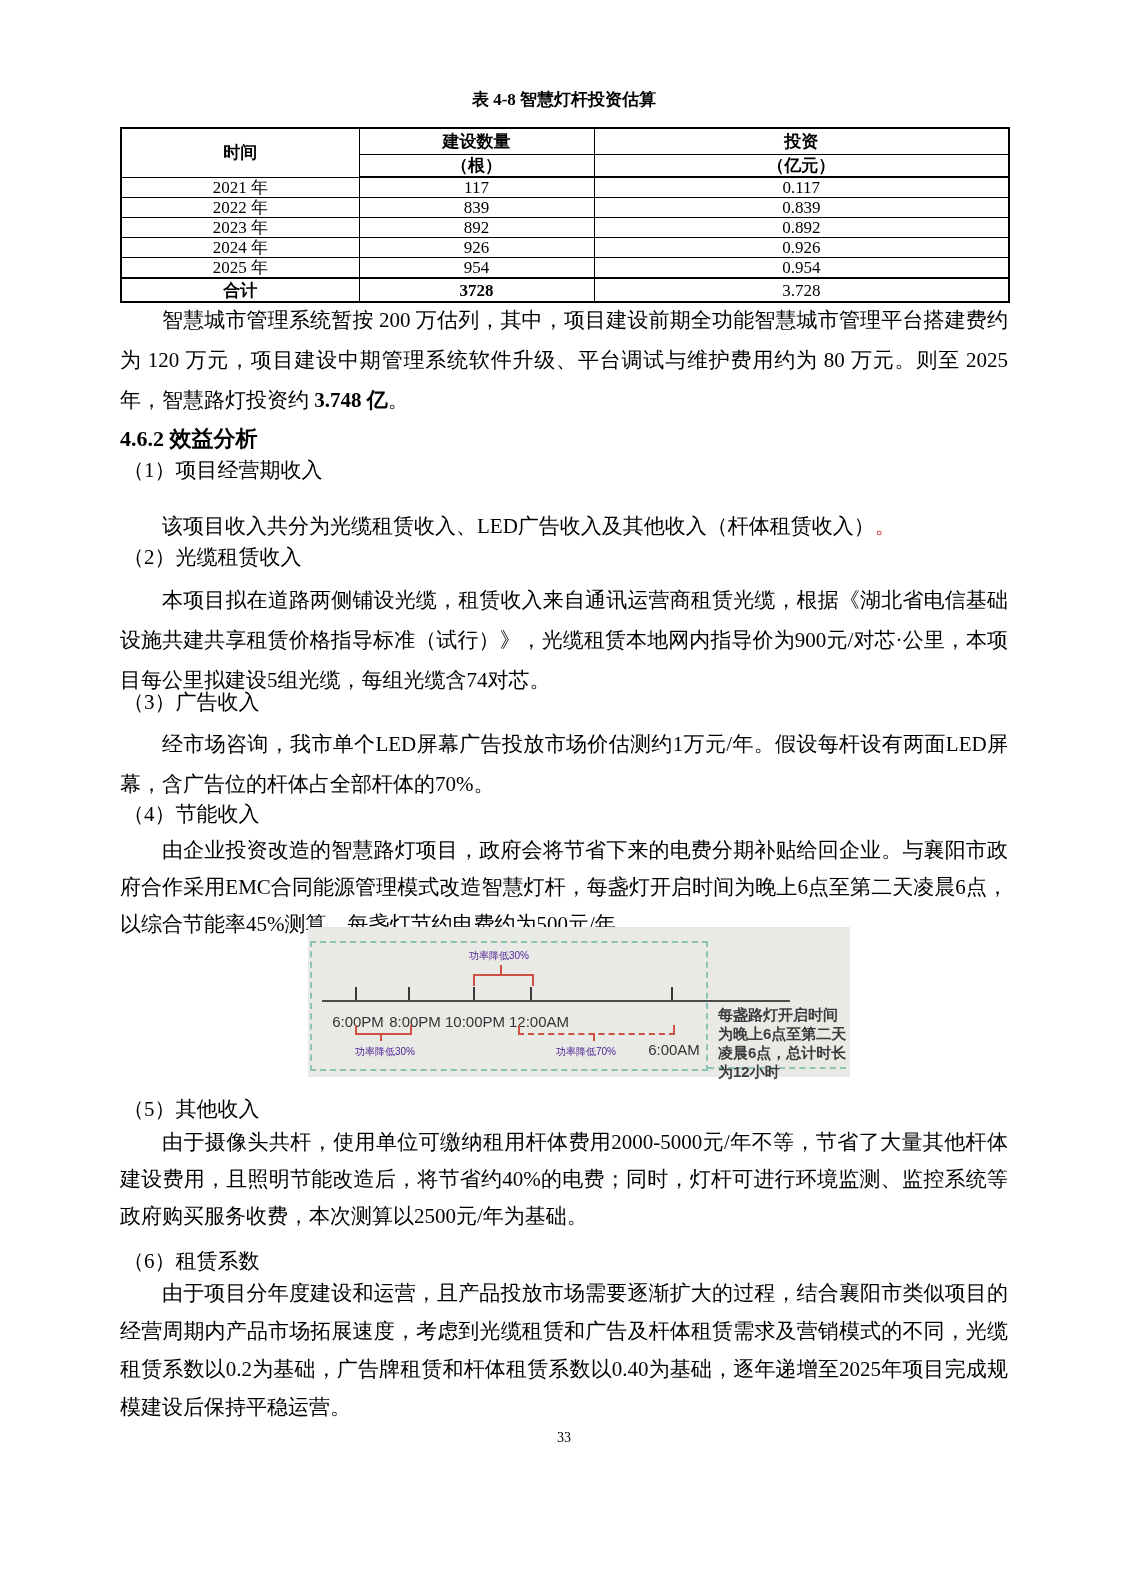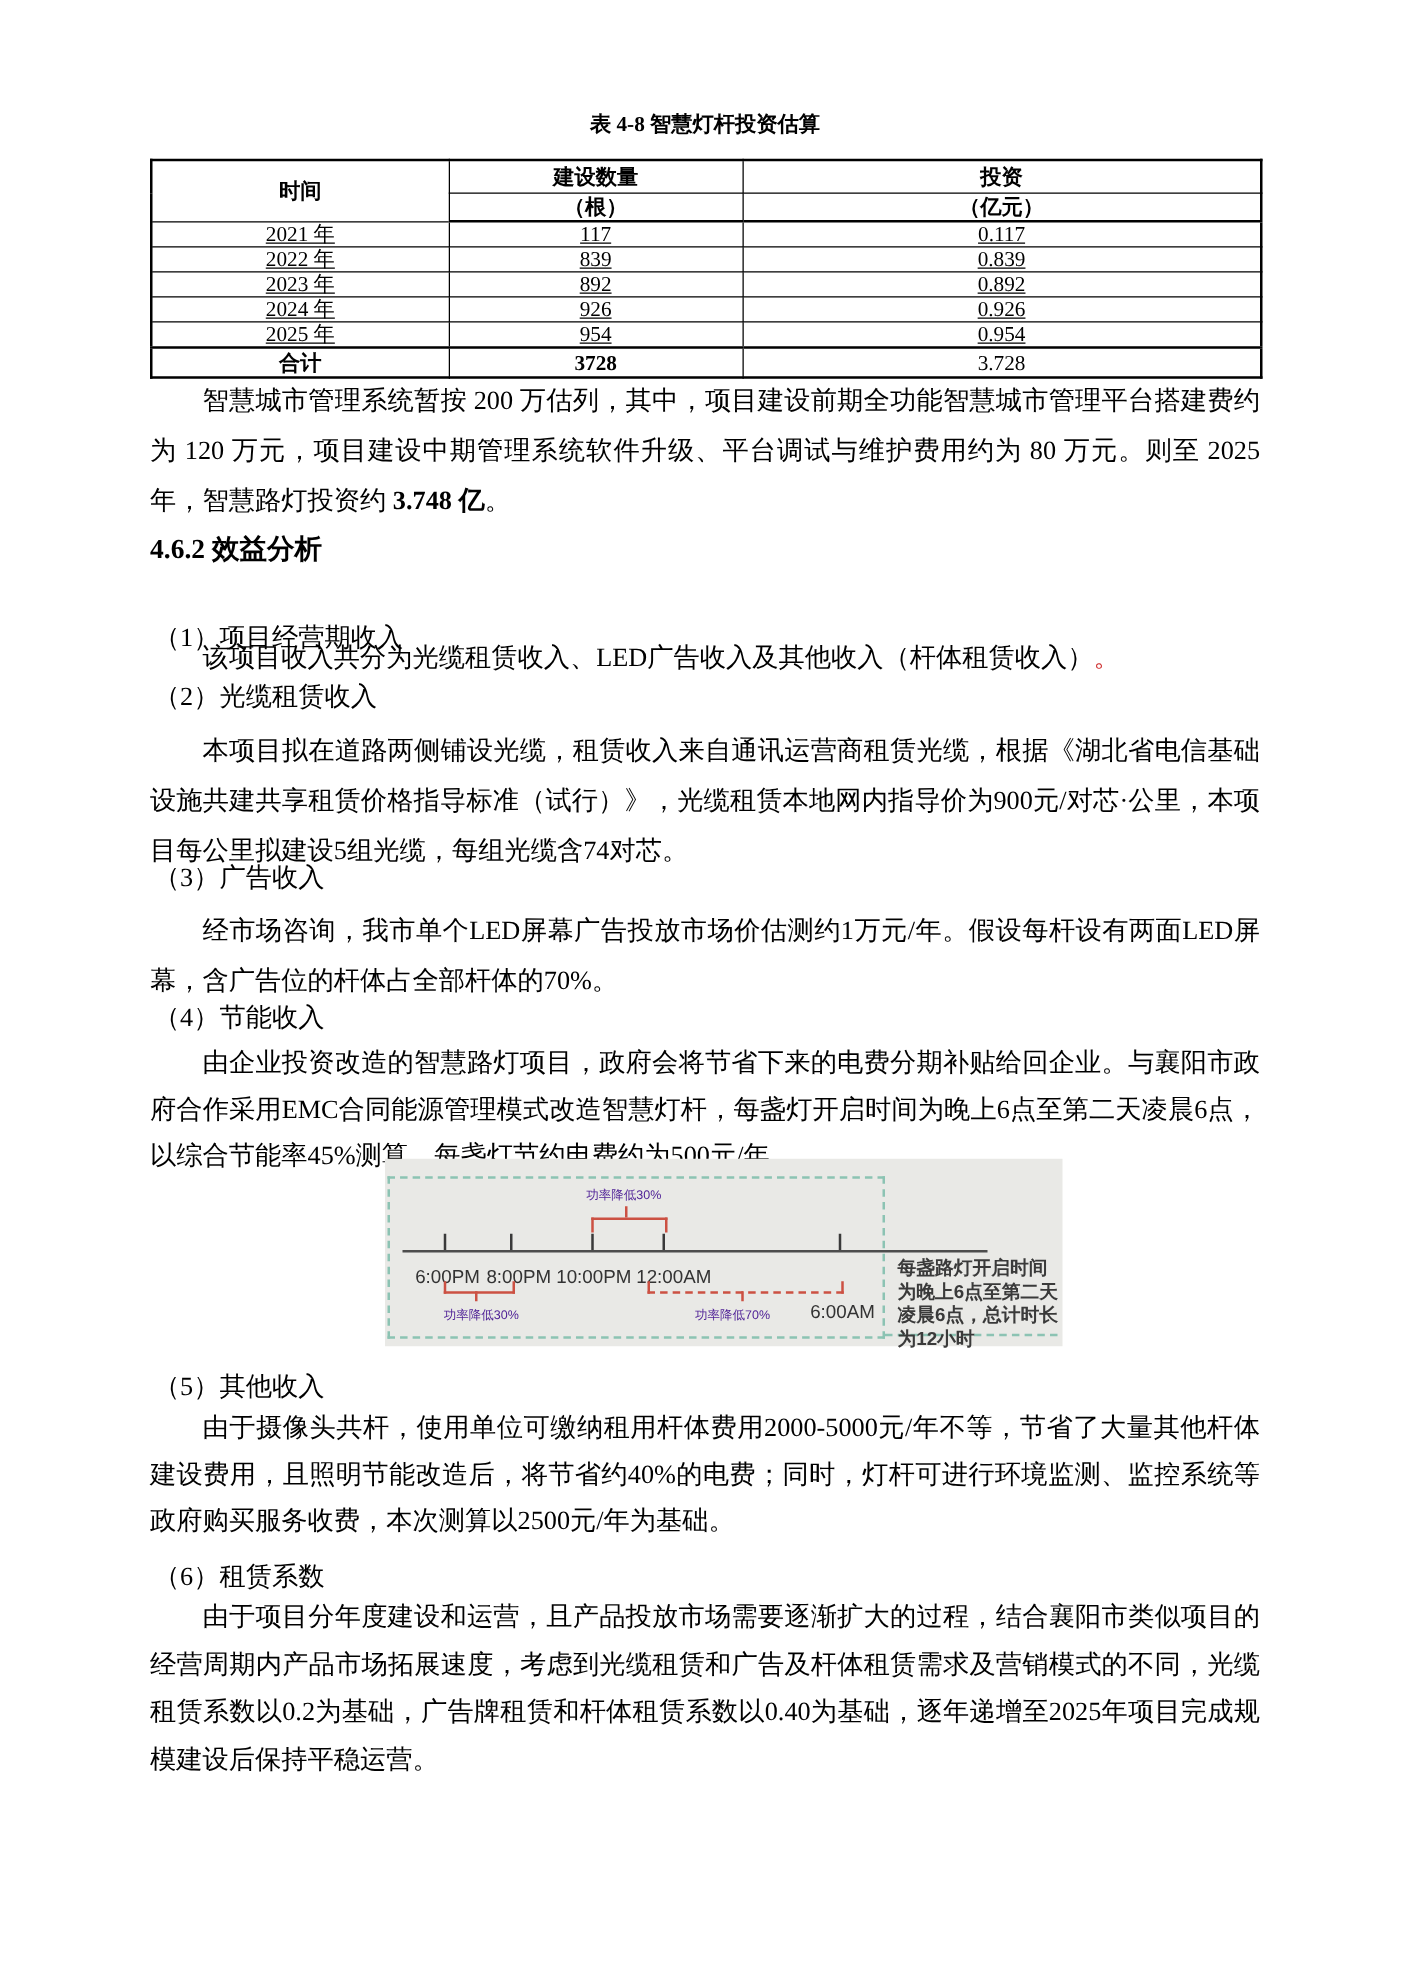--- a/index.html
+++ b/index.html
@@ -19,21 +19,21 @@
     font-size:17px;
     padding-left:44px;
   }
   table.inv td{
     border:1px solid #000;text-align:center;vertical-align:middle;
     padding:0;line-height:19px;
   }
   table.inv{border:2px solid #000;}
   table.inv .hdr td{font-weight:bold;height:25px;}
   table.inv .hdr2 td{font-weight:bold;height:21px;border-bottom:2px solid #000;}
-  table.inv .drow td{height:19px;text-decoration:underline;}
+  table.inv .drow td{height:19px;}
   table.inv .trow td{height:22px;border-top:2px solid #000;}
   table.inv .trow .b{font-weight:bold;}
 
   
   .body-text{
     font-size:21px;line-height:40px;text-align:justify;
   }
   .indent{text-indent:42px;}
   .bold{font-weight:bold;}
   .red{color:#cc2222;}
@@ -128,21 +128,21 @@
       <td class="b">3728</td>
       <td>3.728</td>
     </tr>
   </tbody>
     </table>
 
   <p class="blk body-text indent" style="top:300px;"><span>智慧城市管理系统暂按 200 万估列，其中，项目建设前期全功能智慧城市管理平台搭建费约为 120 万元，项目建设中期管理系统软件升级、平台调试与维护费用约为 80 万元。则至 2025 年，智慧路灯投资约 </span><span class="bold">3.748 亿</span><span>。</span></p>
 
   <div class="blk section-h" style="top:424px;">4.6.2 效益分析</div>
 
-  <div class="blk item-h" style="top:496px;">（1）项目经营期收入</div>
+  <div class="blk item-h" style="top:456px;">（1）项目经营期收入</div>
   <p class="blk body-text indent" style="top:506px;"><span>该项目收入共分为光缆租赁收入、LED广告收入及其他收入（杆体租赁收入）</span><span class="red">。</span></p>
 
   <div class="blk item-h" style="top:543px;">（2）光缆租赁收入</div>
   <p class="blk body-text indent" style="top:580px;">本项目拟在道路两侧铺设光缆，租赁收入来自通讯运营商租赁光缆，根据《湖北省电信基础设施共建共享租赁价格指导标准（试行）》，光缆租赁本地网内指导价为900元/对芯·公里，本项目每公里拟建设5组光缆，每组光缆含74对芯。</p>
 
   <div class="blk item-h" style="top:688px;">（3）广告收入</div>
   <p class="blk body-text indent" style="top:724px;">经市场咨询，我市单个LED屏幕广告投放市场价估测约1万元/年。假设每杆设有两面LED屏幕，含广告位的杆体占全部杆体的70%。</p>
 
   <div class="blk item-h" style="top:800px;">（4）节能收入</div>
   <p class="blk body-text indent" style="top:832px;line-height:37px;">由企业投资改造的智慧路灯项目，政府会将节省下来的电费分期补贴给回企业。与襄阳市政府合作采用EMC合同能源管理模式改造智慧灯杆，每盏灯开启时间为晚上6点至第二天凌晨6点，以综合节能率45%测算，每盏灯节约电费约为500元/年。</p>
@@ -181,14 +181,15 @@
 凌晨6点，总计时长
 为12小时</div>
   </div>
 
   <div class="blk item-h" style="top:1095px;">（5）其他收入</div>
   <p class="blk body-text indent" style="top:1124px;line-height:37px;">由于摄像头共杆，使用单位可缴纳租用杆体费用2000-5000元/年不等，节省了大量其他杆体建设费用，且照明节能改造后，将节省约40%的电费；同时，灯杆可进行环境监测、监控系统等政府购买服务收费，本次测算以2500元/年为基础。</p>
 
   <div class="blk item-h" style="top:1247px;">（6）租赁系数</div>
   <p class="blk body-text indent" style="top:1274px;line-height:38px;">由于项目分年度建设和运营，且产品投放市场需要逐渐扩大的过程，结合襄阳市类似项目的经营周期内产品市场拓展速度，考虑到光缆租赁和广告及杆体租赁需求及营销模式的不同，光缆租赁系数以0.2为基础，广告牌租赁和杆体租赁系数以0.40为基础，逐年递增至2025年项目完成规模建设后保持平稳运营。</p>
 
+  <div class="blk page-num">33</div>
 
 </div>
 
 </body></html>

